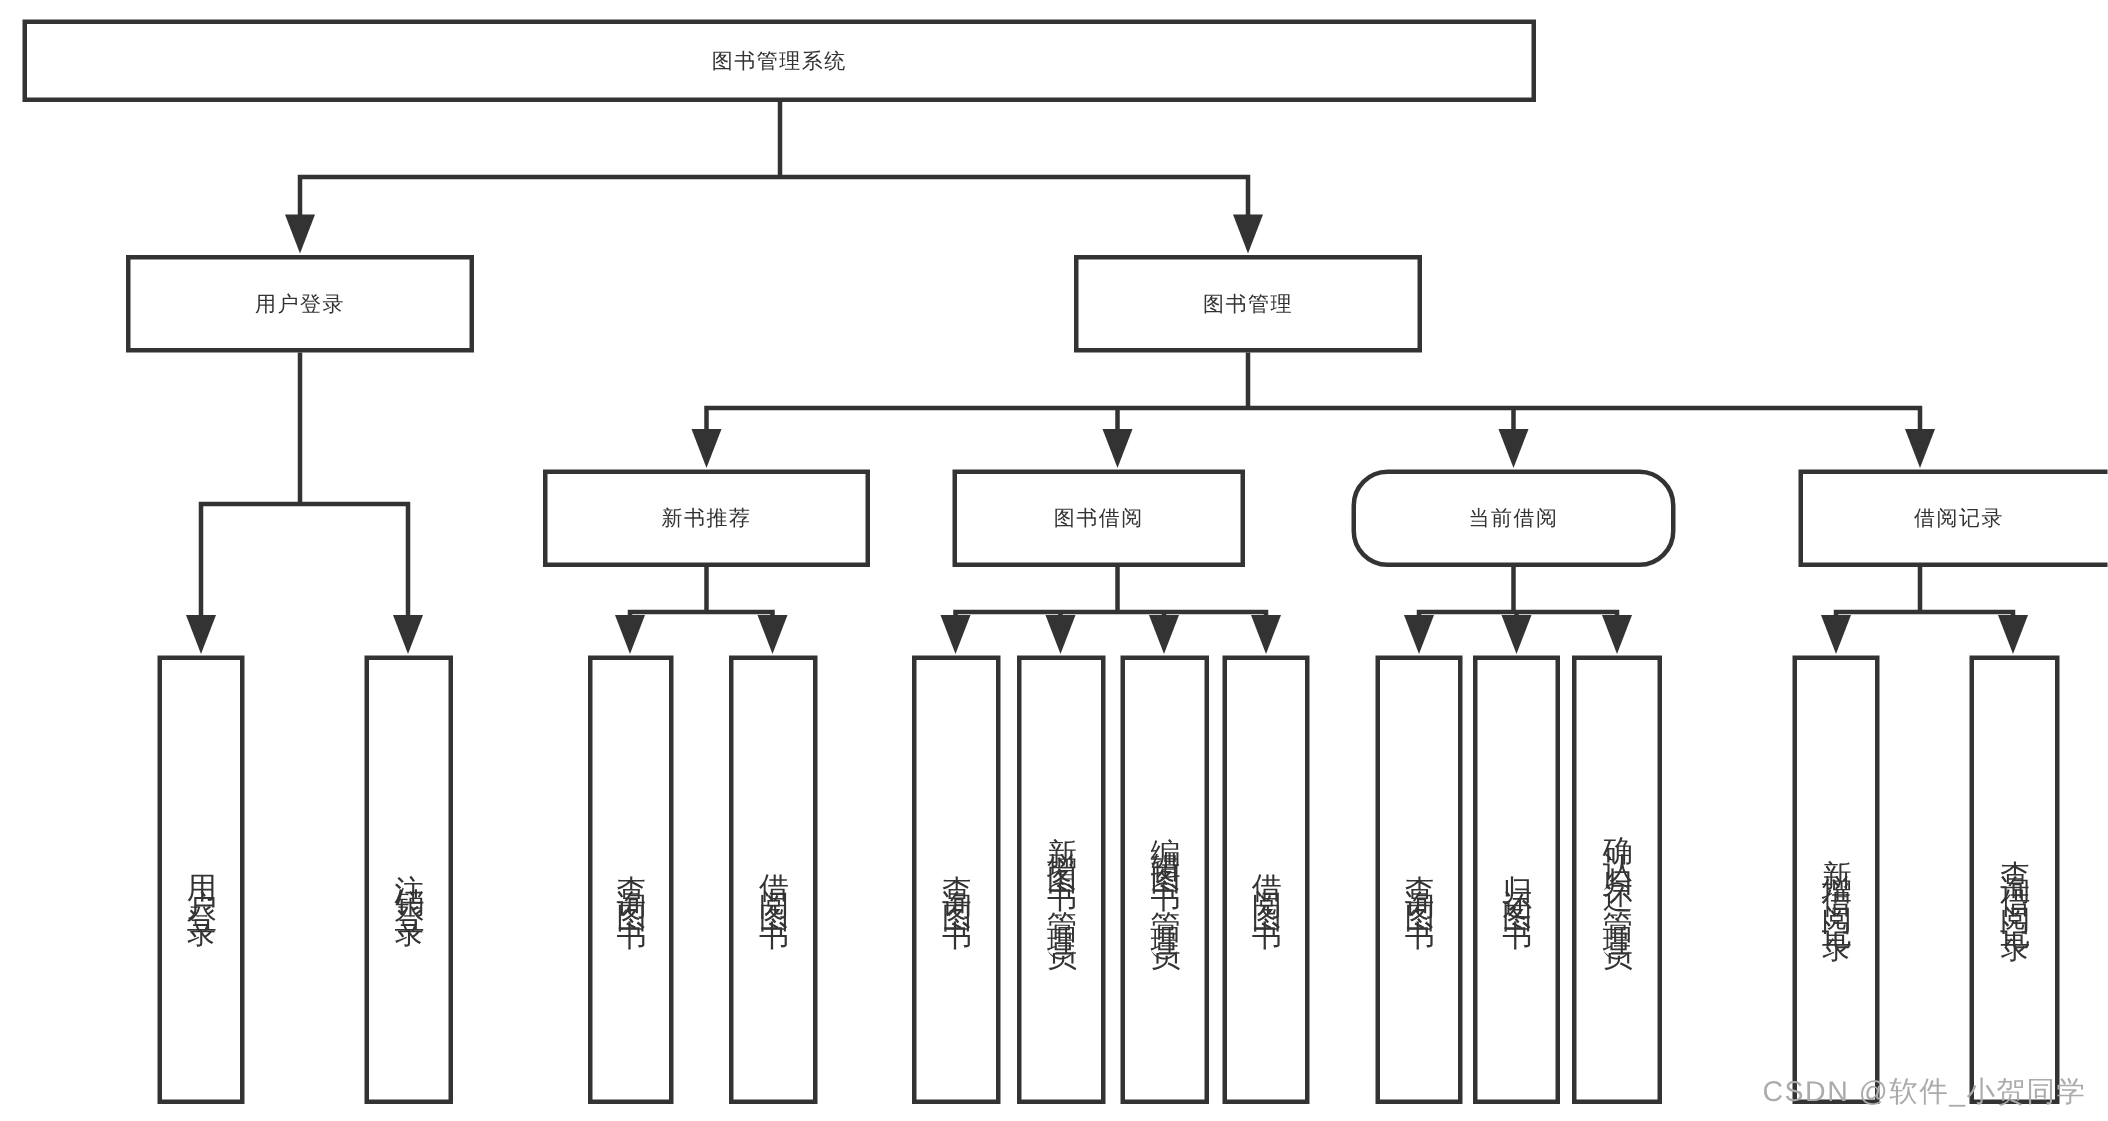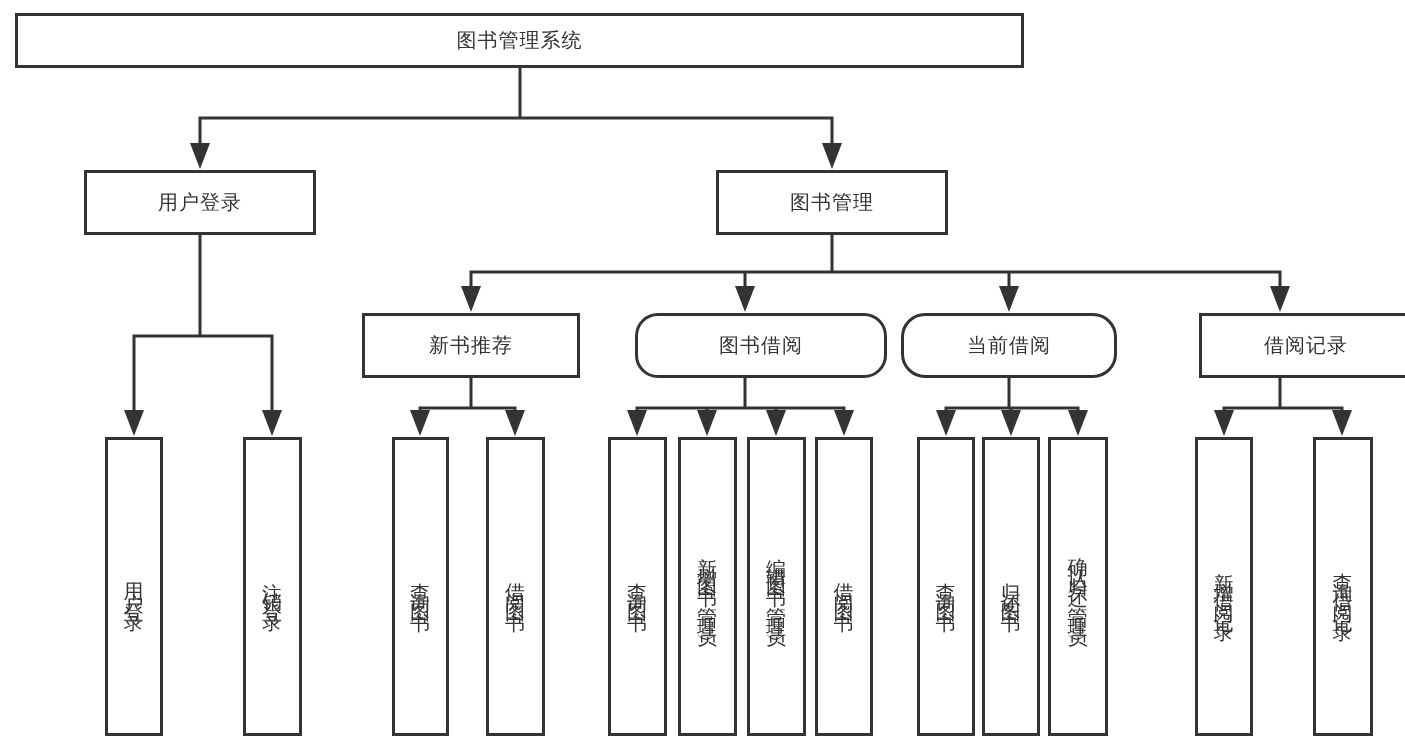--- a/index.html
+++ b/index.html
@@ -13,21 +13,21 @@
   }
   .connectors{position:absolute;left:0;top:0;width:1405px;height:747px;}
   .connectors path{fill:none;stroke:var(--color-line,#333);stroke-width:3;stroke-linecap:square;}
   .connectors polygon{fill:var(--color-line,#333);stroke:none;}
   .box{
     position:absolute;box-sizing:border-box;
     border:3px solid var(--color-border,#333);
     background:#fff;
     display:flex;align-items:center;justify-content:center;
   }
-  .hlabel{font-size:20px;letter-spacing:1px;white-space:nowrap;}
+  .hlabel{font-size:14px;letter-spacing:1px;white-space:nowrap;}
   .vlabel{
     writing-mode:vertical-rl;text-orientation:mixed;
     font-size:20px;line-height:1;letter-spacing:10px;white-space:nowrap;
   }
   .watermark{
     position:absolute;right:14px;bottom:6px;
     font-size:19px;letter-spacing:1px;
     color:var(--color-watermark,#aaa);
     white-space:nowrap;pointer-events:none;
   }
@@ -87,21 +87,21 @@
   <div class="box" style="left:84px;top:170px;width:232px;height:65px;">
     <span class="hlabel">用户登录</span>
   </div>
   <div class="box" style="left:362px;top:313px;width:218px;height:65px;">
     <span class="hlabel">新书推荐</span>
   </div>
 
   <div class="box" style="left:716px;top:170px;width:232px;height:65px;">
     <span class="hlabel">图书管理</span>
   </div>
-  <div class="box" style="left:635px;top:313px;width:252px;height:65px;border-radius:23px;">
+  <div class="box" style="left:635px;top:313px;width:195px;height:65px;">
     <span class="hlabel">图书借阅</span>
   </div>
   <div class="box" style="left:901px;top:313px;width:216px;height:65px;border-radius:24px;">
     <span class="hlabel">当前借阅</span>
   </div>
   <div class="box" style="left:1173px;top:313px;width:214px;height:65px;margin-left:26px;">
     <span class="hlabel">借阅记录</span>
   </div>
 
   <div class="box" style="left:105px;top:437px;width:58px;height:299px;">
@@ -141,14 +141,15 @@
     <span class="vlabel">确认归还（管理员）</span>
   </div>
 
   <div class="box" style="left:1195px;top:437px;width:58px;height:299px;">
     <span class="vlabel">新增借阅记录</span>
   </div>
   <div class="box" style="left:1313px;top:437px;width:60px;height:299px;">
     <span class="vlabel">查询借阅记录</span>
   </div>
 
+  <div class="watermark">CSDN @软件_小贺同学</div>
 
 </div>
 
 </body></html>

